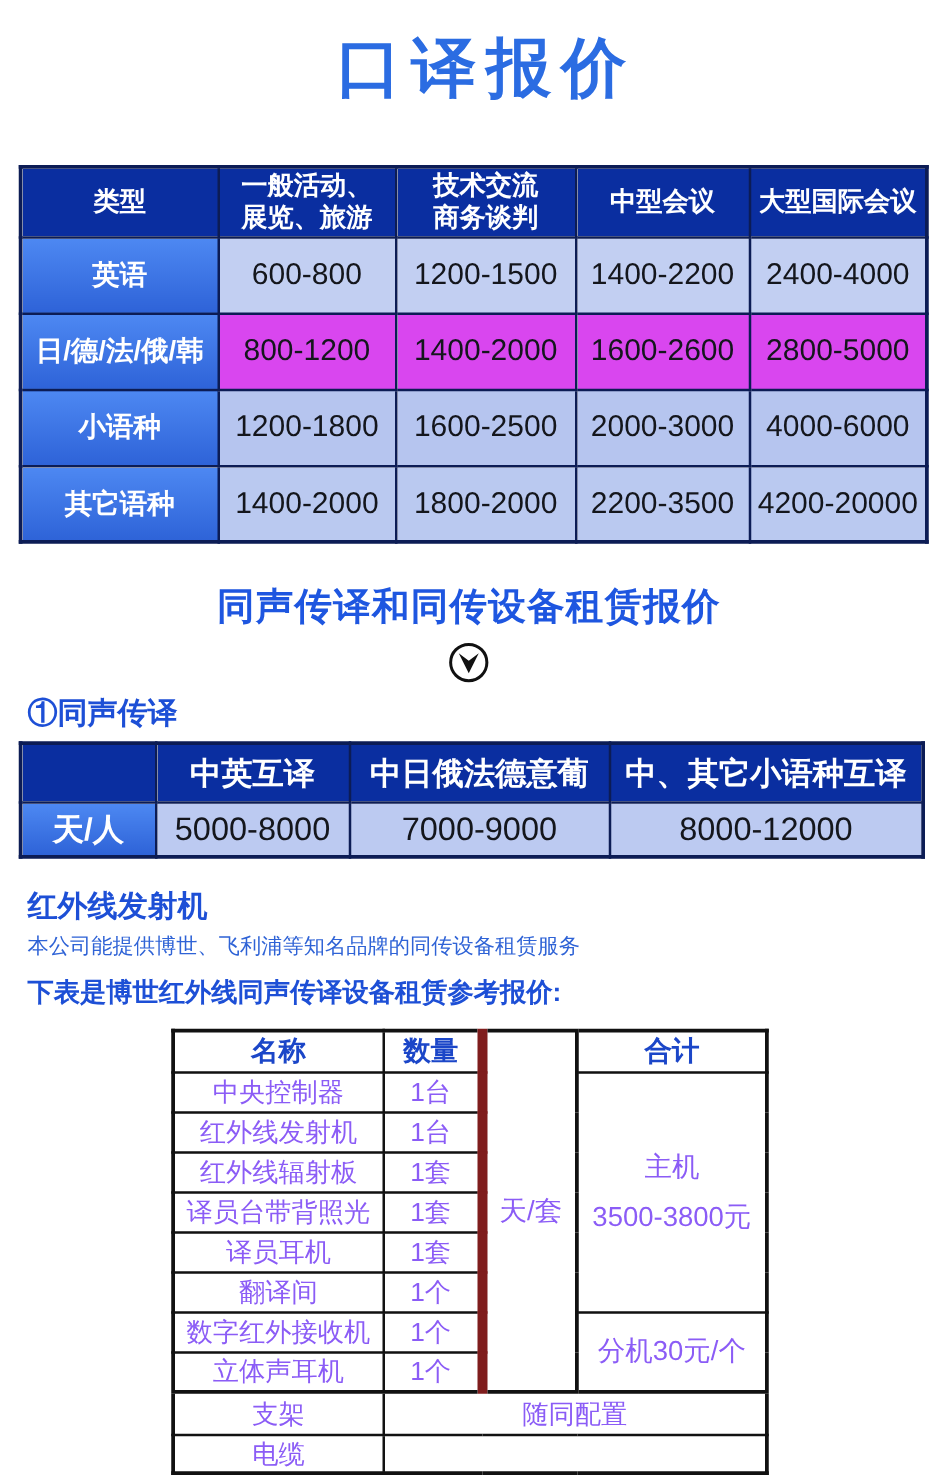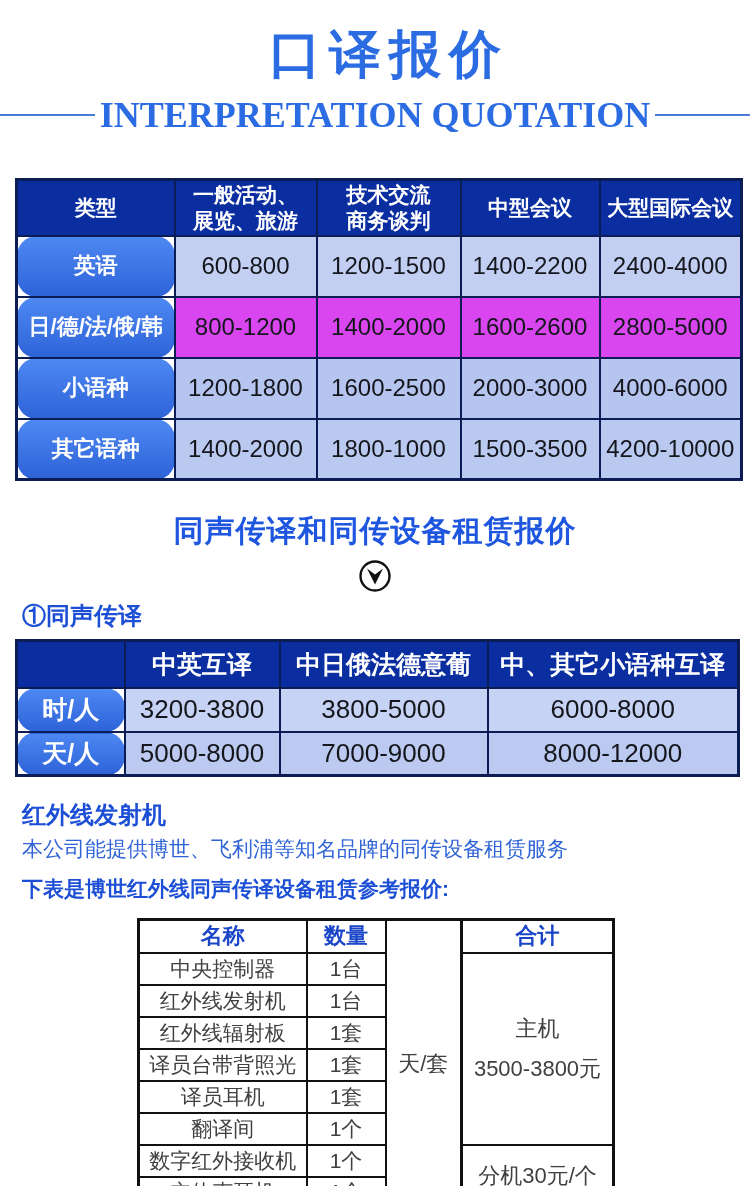--- a/index.html
+++ b/index.html
@@ -31,21 +31,21 @@
     overflow:hidden; padding:0 2px;
   }
   .t1 { width:725px; margin-top:42px; }
   .t1 thead th {
     background:#0a2ea0; color:#ffffff; font-weight:bold;
     font-size:21px; height:56px; line-height:1.25;
   }
   .t1 .hline { display:block; }
   .rowlabel {
     background:linear-gradient(180deg,#4d88f2 0%,#2e63d8 100%);
-    color:#ffffff; font-weight:bold; font-size:22px;border-radius:20px;
+    color:#ffffff; font-weight:bold; font-size:22px;
   }
   .t1 td.val { font-size:24px; color:#14161c; height:61px; }
   .t1 tr.r1 td.val { background:#c2cff2; }
   .t1 tr.r2 td.val { background:#d946ef; }
   .t1 tr.r3 td.val { background:#b6c5ef; }
   .t1 tr.r4 td.val { background:#bac9f0; }
 
   
   .section-title {
     margin-top:30px; text-align:center;
@@ -62,46 +62,41 @@
     background:#0a2ea0; color:#ffffff; font-weight:bold;
     font-size:25px; height:47px;
   }
   .t2 td.val { font-size:26px; color:#14161c; height:44px; }
   .t2 .rowlabel { font-size:25px; }
   .t2 tr.r1 td.val { background:#c7d3f5; }
   .t2 tr.r2 td.val { background:#bccaf1;margin-top:19px; }
 
   
   .equip-heading { margin:22px 0 4px 22px; font-size:24px; font-weight:bold; color:#1d4fd6; }
-  .equip-line1 { margin:2px 0 12px 22px; font-size:21px; color:#2f63d6; }
+  .equip-line1 { margin:2px 0 12px 22px; font-size:17px; color:#2f63d6; }
   .equip-line2 { margin:7px 0 0 22px; font-size:21px; font-weight:bold; color:#1d4fd6; }
 
   .t3 { width:475px; margin:15px 0 0 137px; border:3px solid #111111; }
   .t3 th, .t3 td {
     border:2px solid #111111; text-align:center; vertical-align:middle;
-    color:#404040; font-size:21px; padding:0 2px; overflow:hidden;
+    color:#8b5cf6; font-size:21px; padding:0 2px; overflow:hidden;
   }
   .t3 .hdr { color:#1b46c8; font-weight:bold; font-size:22px; height:33px; }
   .t3 td.item-cell { height:32px; }
-  .t3 .unit-cell { border-left:1px solid #7f1d1d; border-right:3px solid #111111; font-size:22px; }
+  .t3 .unit-cell { border-left:8px solid #7f1d1d; border-right:3px solid #111111; font-size:22px; }
   .t3 .host-cell { font-size:22px; line-height:1.8; }
   .t3 .recv-cell { font-size:22px;margin-top:19px; }
   .t3 tr.bracket-row td { border-top:3px solid #111111; height:34px; }
   .t3 tr.cable-row td { height:30px; }
 </style>
 </head>
 <body>
 
 <div>
   <div class="page-title">口译报价</div>
-  <div class="subtitle-row">
-    <div class="subtitle-line"></div>
-    <div class="page-subtitle">INTERPRETATION QUOTATION</div>
-    <div class="subtitle-line"></div>
-  </div>
 </div>
 
 <table class="t1">
   <colgroup>
       <col style="width:158px">
       <col style="width:142px">
       <col style="width:144px">
       <col style="width:139px">
       <col style="width:142px">
     </colgroup>
@@ -147,23 +142,23 @@
     <tr class="r3">
       <td class="rowlabel">小语种</td>
       <td class="val">1200-1800</td>
       <td class="val">1600-2500</td>
       <td class="val">2000-3000</td>
       <td class="val">4000-6000</td>
     </tr>
     <tr class="r4">
       <td class="rowlabel">其它语种</td>
       <td class="val">1400-2000</td>
-      <td class="val">1800-1000</td>
-      <td class="val">1500-3500</td>
-      <td class="val">4200-10000</td>
+      <td class="val">1800-2000</td>
+      <td class="val">2200-3500</td>
+      <td class="val">4200-20000</td>
     </tr>
   </tbody>
 </table>
 
 <div class="section-title">同声传译和同传设备租赁报价</div>
 <div class="arrow-wrap">
   <svg width="36" height="36" viewBox="0 0 36 36">
     <circle cx="18" cy="18" r="14.5" fill="none" stroke="#111111" stroke-width="2.4"></circle>
     <path d="M10 10.5 L18 26.5 L26 10.5 L18 16.5 Z" fill="#111111"></path>
   </svg>
@@ -180,26 +175,20 @@
     </colgroup>
   <thead>
     <tr>
       <th></th>
       <th>中英互译</th>
       <th>中日俄法德意葡</th>
       <th>中、其它小语种互译</th>
     </tr>
   </thead>
   <tbody>
-    <tr class="r1">
-      <td class="rowlabel">时/人</td>
-      <td class="val">3200-3800</td>
-      <td class="val">3800-5000</td>
-      <td class="val">6000-8000</td>
-    </tr>
     <tr class="r2">
       <td class="rowlabel">天/人</td>
       <td class="val">5000-8000</td>
       <td class="val">7000-9000</td>
       <td class="val">8000-12000</td>
     </tr>
   </tbody>
 </table>
 
 <div class="equip-heading">红外线发射机</div>

